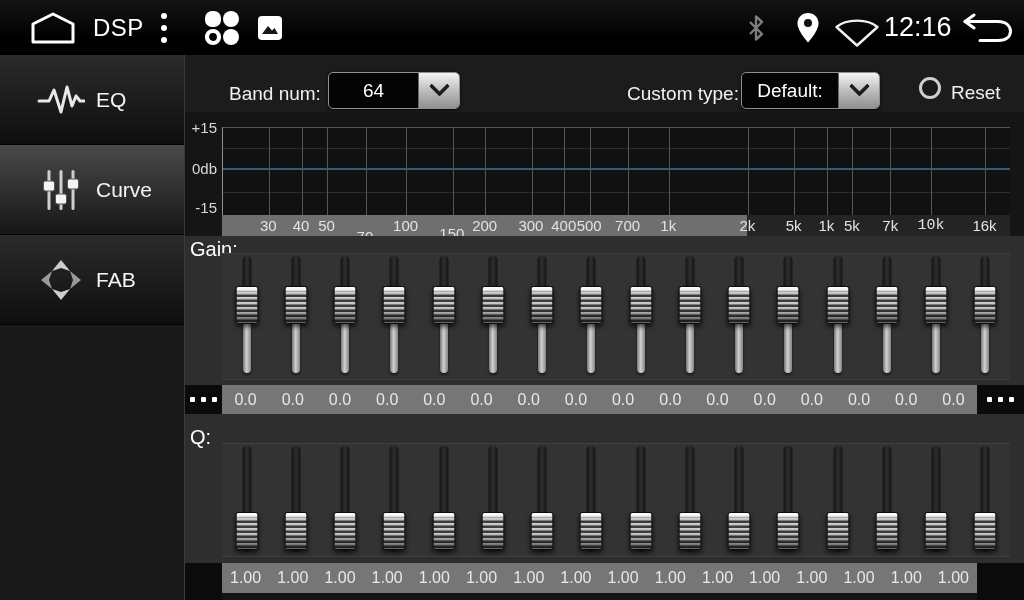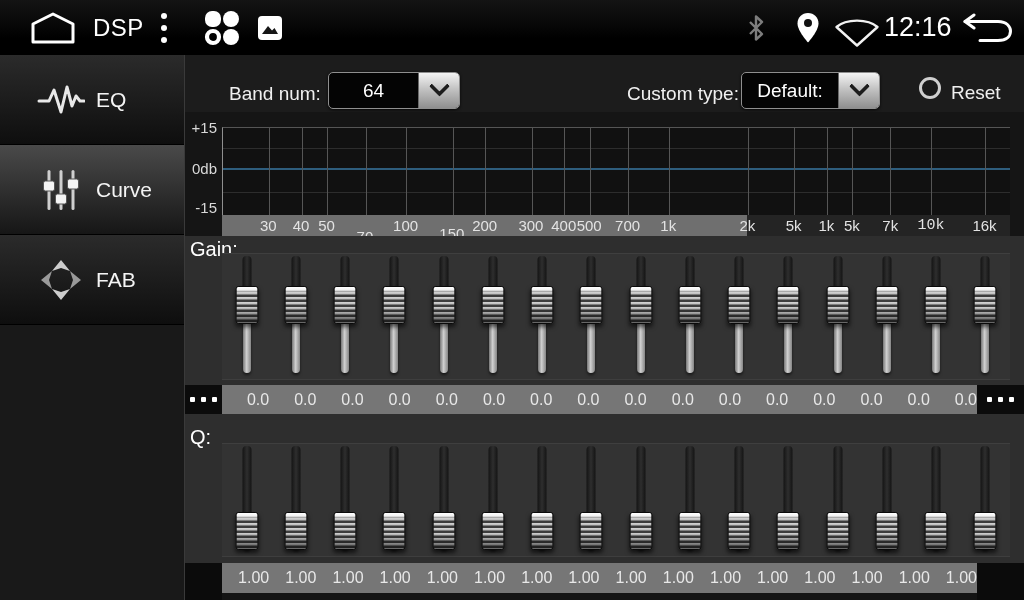--- a/index.html
+++ b/index.html
@@ -74,21 +74,21 @@
     box-shadow:0 2px 3px rgba(0,0,0,.55);}
   .thumb{position:absolute;left:50%;transform:translateX(-50%);width:23px;height:38px;
     border:1px solid #0a0a0a;border-radius:3px;box-sizing:border-box;
     background:
       linear-gradient(180deg,#fff 0px,#f2f2f2 3px,#909090 5px,rgba(0,0,0,0) 5px),
       linear-gradient(180deg,rgba(0,0,0,0) 55%,rgba(0,0,0,.5) 97%),
       repeating-linear-gradient(180deg,#d4d4d4 0px,#bdbdbd 2px,#3c3c3c 3px,#3c3c3c 5px);
     box-shadow:0 3px 4px rgba(0,0,0,.6);}
 
   .val-row-bar{position:absolute;background:#767676;display:flex;}
-  .val-cell{flex:1;text-align:right;font-size:16px;color:#e8e8e8;}
+  .val-cell{flex:1;text-align:center;font-size:16px;color:#e8e8e8;}
   .more-box{position:absolute;background:#0b0b0b;display:flex;align-items:center;justify-content:center;cursor:pointer;}
   .more-box i{width:5px;height:5px;border-radius:1px;background:#fff;margin:0 3px;}
 </style>
 </head>
 <body>
 
 <div id="statusbar">
   <span class="abs" style="left:28px;top:11px;">
     <svg width="50" height="34" viewBox="0 0 50 34">
       <path d="M5 31 V13 L25 3 L45 13 V31 Z" fill="none" stroke="#fff" stroke-width="3" stroke-linejoin="round"></path>

